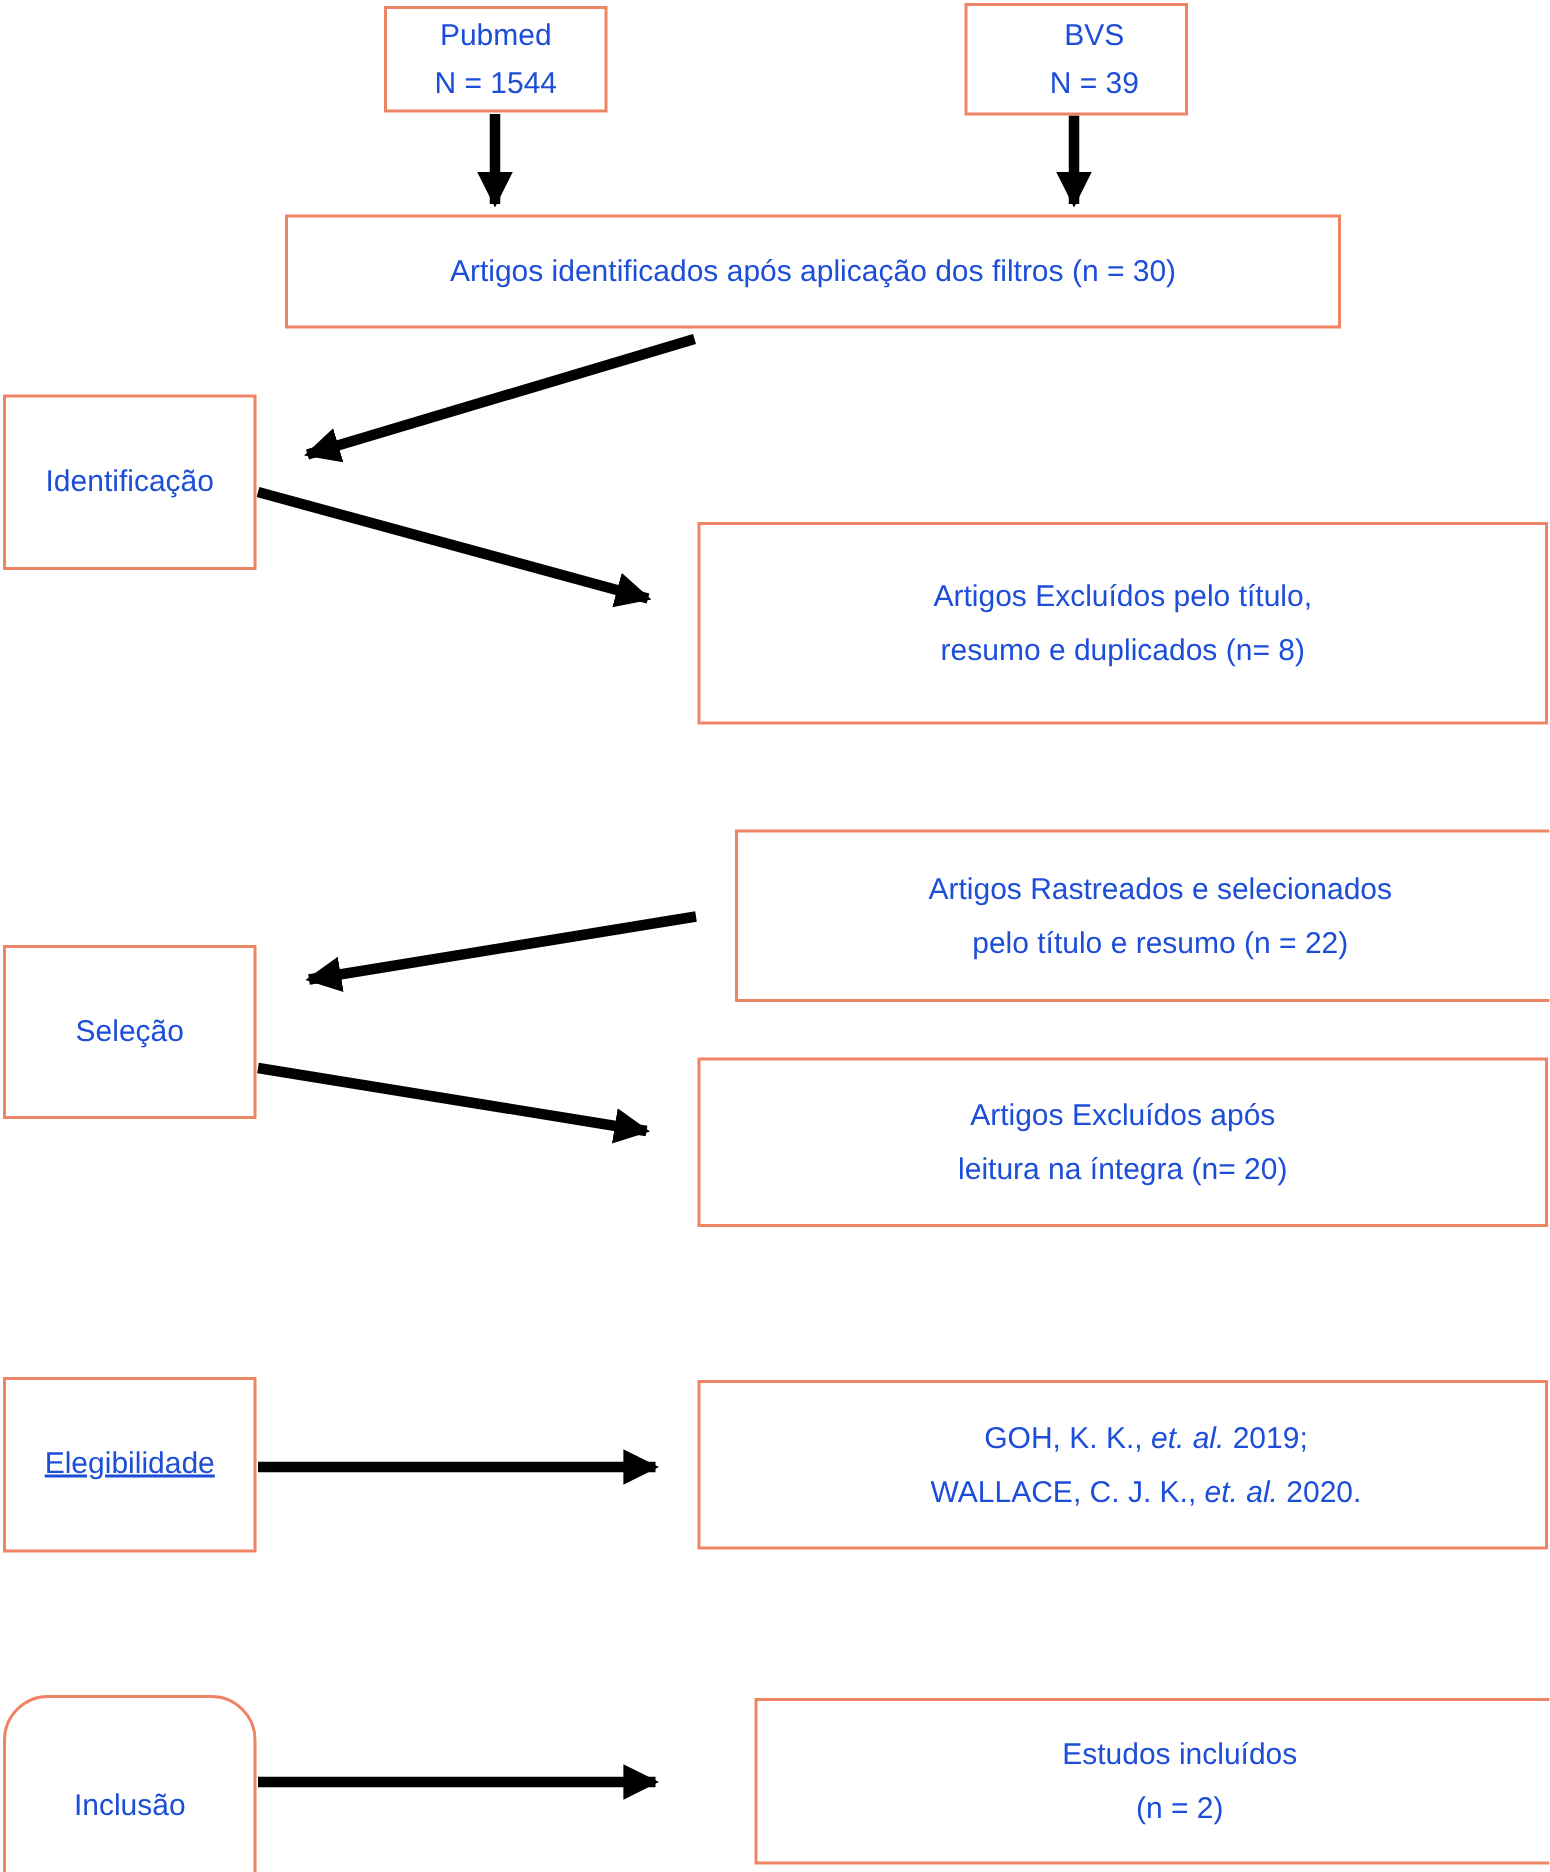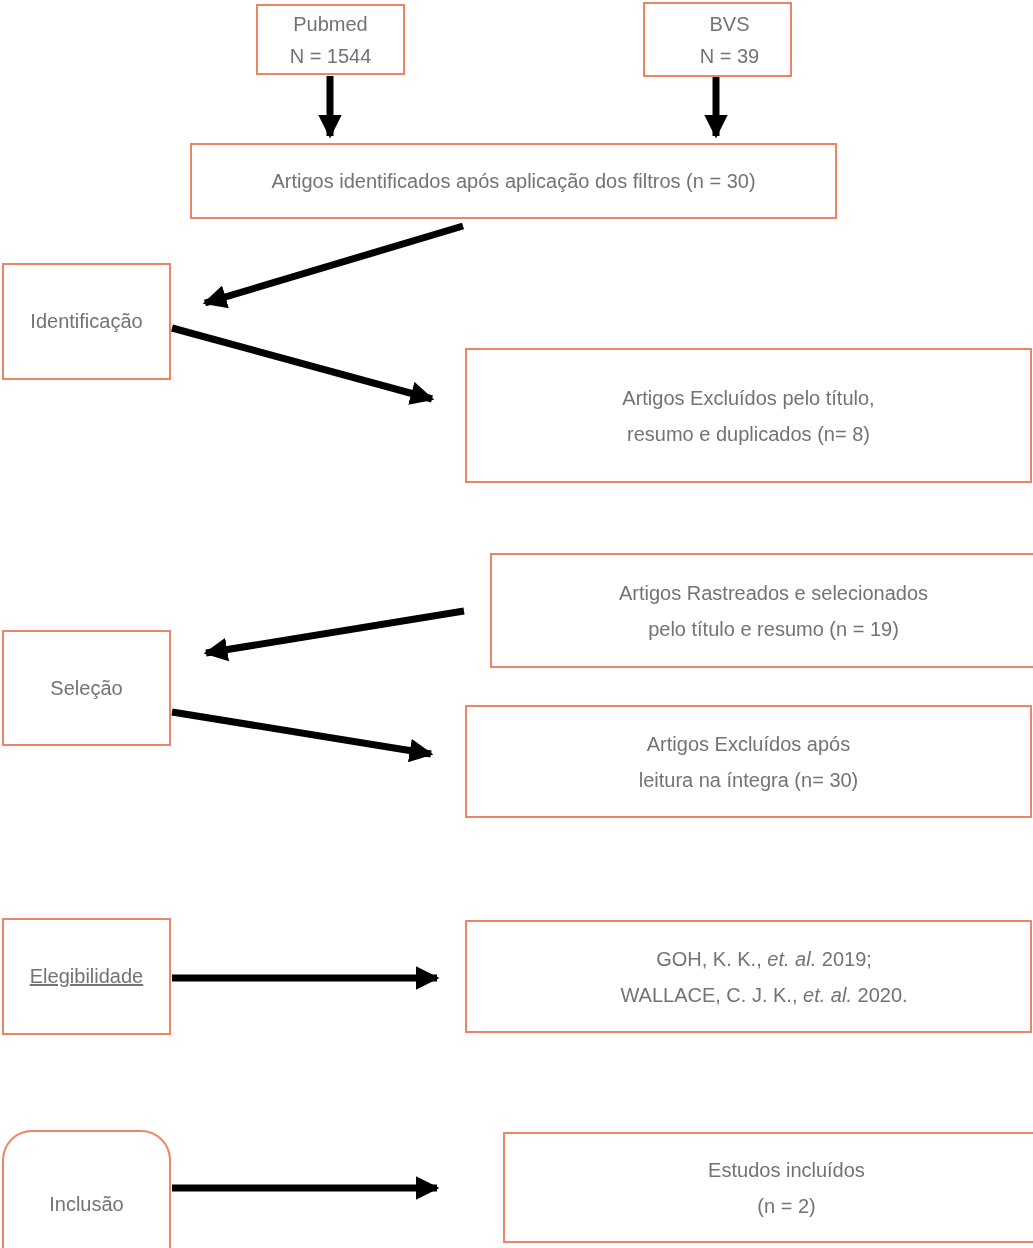--- a/index.html
+++ b/index.html
@@ -21,37 +21,37 @@
     top: 0;
     width: 1033px;
     height: 1248px;
     pointer-events: none;
   }
   .box {
     position: absolute;
     box-sizing: border-box;
     border: 2px solid #ee8465;
     background: #ffffff;
-    color: #737373;
+    color: #1d4ed8;
     display: flex;
     flex-direction: column;
     align-items: center;
     justify-content: center;
     text-align: center;
     font-size: 20px;
     line-height: 35px;
   }
   .line { white-space: nowrap; }
 
   
   .pubmed       { left: 256px; top: 4px;    width: 149px; height: 71px; line-height: 32px; }
   .bvs          { left: 643px; top: 2px;    width: 149px; height: 75px; line-height: 32px; padding-left: 24px; }
 
   
-  .filterbox    { left: 190px; top: 143px;  width: 647px; height: 76px; }
+  .filterbox    { left: 190px; top: 143px;  width: 704px; height: 76px; }
 
   
   .stage        { left: 2px; width: 169px; }
   .identificacao{ top: 263px;  height: 117px; }
   .selecao      { top: 630px;  height: 116px; }
   .elegibilidade{ top: 918px;  height: 117px; text-decoration: underline; }
   .inclusao     { top: 1130px; height: 148px; border-radius: 30px; }
 
   
   .result       { left: 465px; width: 567px; line-height: 36px; }
@@ -118,26 +118,26 @@
     <div class="line">Inclusão</div>
   </div>
 
   <div class="box result excluded-title">
     <div class="line">Artigos Excluídos pelo título,</div>
     <div class="line">resumo e duplicados (n= 8)</div>
   </div>
 
   <div class="box result screened">
     <div class="line">Artigos Rastreados e selecionados</div>
-    <div class="line">pelo título e resumo (n = 19)</div>
+    <div class="line">pelo título e resumo (n = 22)</div>
   </div>
 
   <div class="box result excluded-fulltext">
     <div class="line">Artigos Excluídos após</div>
-    <div class="line">leitura na íntegra (n= 30)</div>
+    <div class="line">leitura na íntegra (n= 20)</div>
   </div>
 
   <div class="box result eligible">
     <div class="line"><span>GOH, K. K., </span><i>et. al.</i><span> 2019;</span></div>
     <div class="line"><span>WALLACE, C. J. K., </span><i>et. al.</i><span> 2020.</span></div>
   </div>
 
   <div class="box result included">
     <div class="line">Estudos incluídos</div>
     <div class="line">(n = 2)</div>

